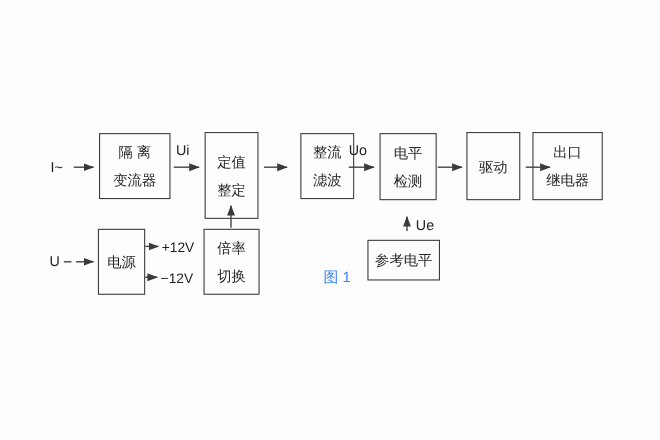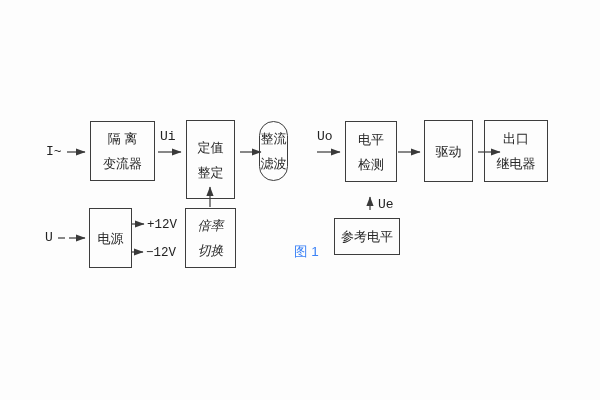--- a/index.html
+++ b/index.html
@@ -33,21 +33,20 @@
     text-align: center;
     box-sizing: border-box;
     white-space: nowrap;
   }
   .lbl {
     position: absolute;
     color: #222222;
     font-size: 13px;
     line-height: 14px;
     white-space: nowrap;
-    font-family: Liberation Mono, monospace;
   }
   .lbl.small { font-size: 12.5px; }
   .caption {
     position: absolute;
     color: #3b82f6;
     font-size: 13.5px;
     line-height: 15px;
     white-space: nowrap;
   }
 </style>
@@ -81,21 +80,21 @@
   <div class="box" style="left:90px; top:121px; width:65px; height:60px;justify-content:center;">
     <span>隔 离</span>
     <span>变流器</span>
   </div>
 
   <div class="box" style="left:186px; top:120px; width:49px; height:79px;">
     <span>定值</span>
     <span>整定</span>
   </div>
 
-  <div class="box" style="left:259px; top:121px; width:29px; height:60px;border-radius:16px;">
+  <div class="box" style="left:273px; top:121px; width:49px; height:60px;">
     <span>整流</span>
     <span>滤波</span>
   </div>
 
   <div class="box" style="left:345px; top:121px; width:52px; height:61px;">
     <span>电平</span>
     <span>检测</span>
   </div>
 
   <div class="box" style="left:424px; top:120px; width:49px; height:62px;">
@@ -104,21 +103,21 @@
 
   <div class="box" style="left:484px; top:120px; width:64px; height:62px;">
     <span>出口</span>
     <span>继电器</span>
   </div>
 
   <div class="box" style="left:89px; top:208px; width:43px; height:60px;">
     <span>电源</span>
   </div>
 
-  <div class="box" style="left:185px; top:208px; width:51px; height:60px;font-style:italic;">
+  <div class="box" style="left:185px; top:208px; width:51px; height:60px;">
     <span>倍率</span>
     <span>切换</span>
   </div>
 
   <div class="box" style="left:334px; top:218px; width:66px; height:37px;align-items:center;">
     <span>参考电平</span>
   </div>
 
   <div class="lbl" style="left:46px; top:145px;">I~</div>
   <div class="lbl" style="left:45px; top:231px;">U</div>

